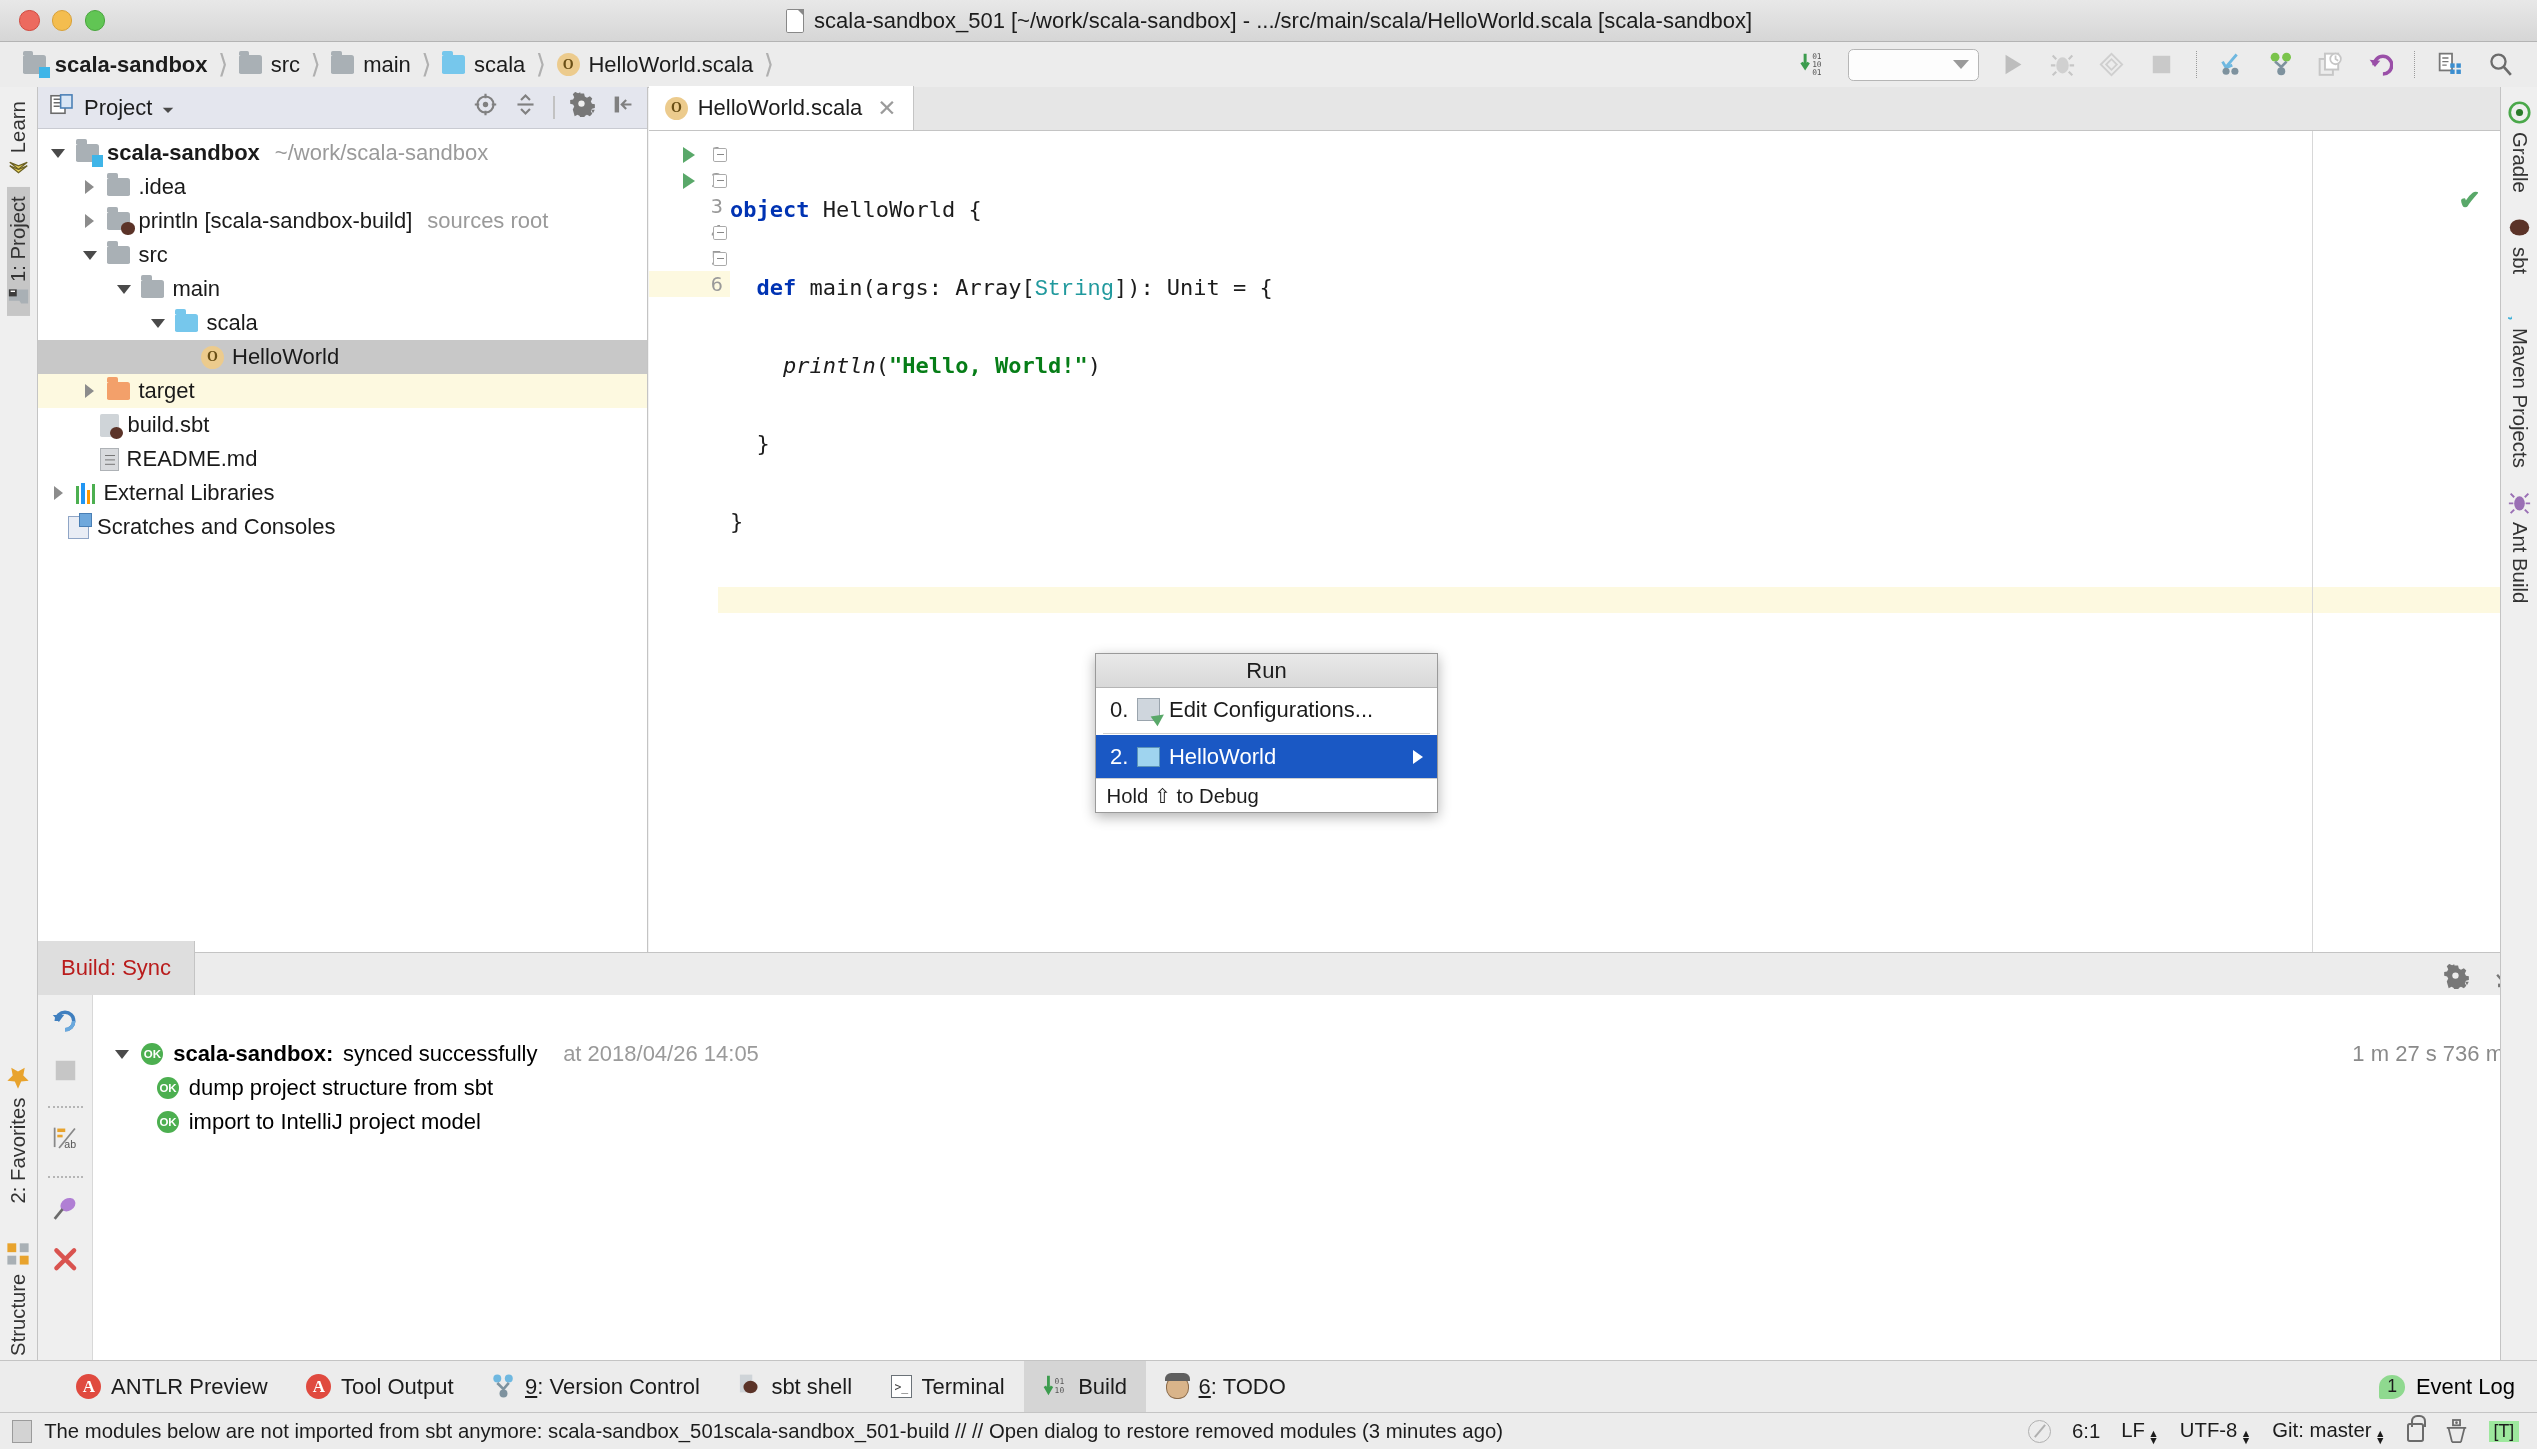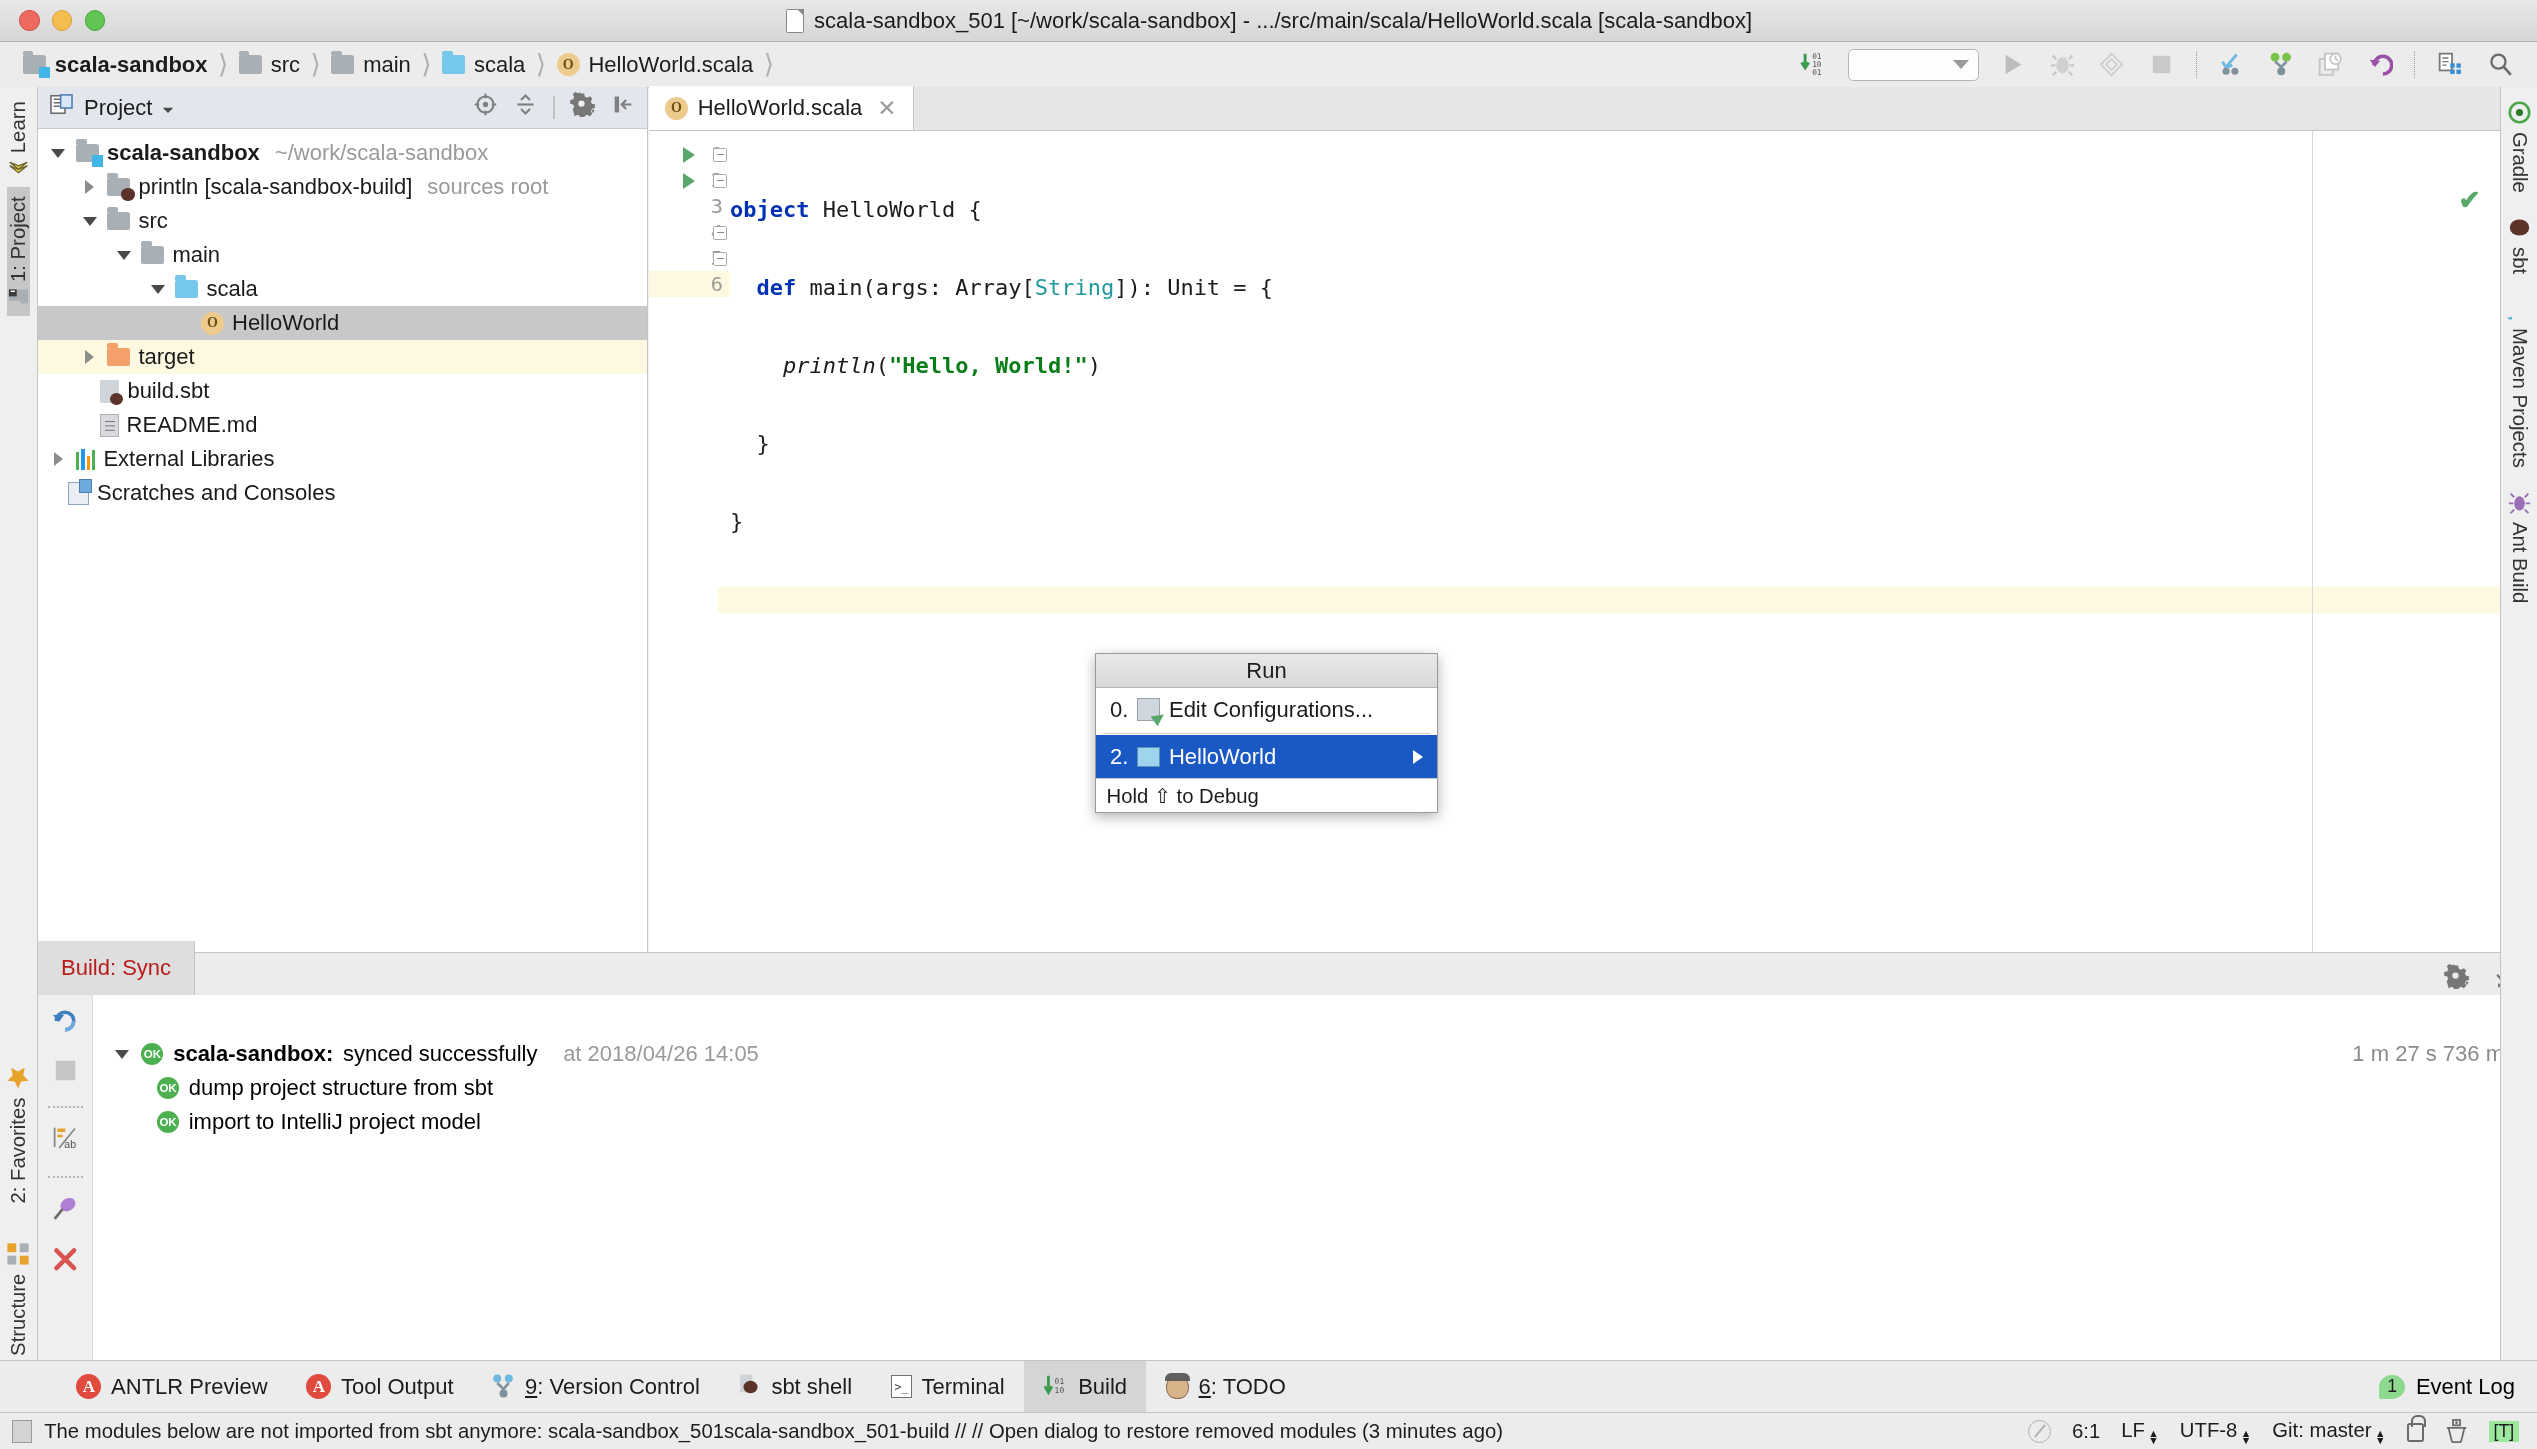--- a/index.html
+++ b/index.html
@@ -177,21 +177,21 @@
   }
   .fold::after { content:""; position:absolute; left:2.7px; top:5.3px; width:7px; height:1.4px; background:#888; }
   .fold.last { border-radius: 1.8px; }
   .code {
     flex: 1; padding-top: 14px; font-family: "DejaVu Sans Mono", monospace;
     font-size: 22px; line-height: 26px; white-space: pre; color: #1c1c1c; position: relative;
   }
   .cline { height: 26px; }
   .cline.hl { background: #fdf9e0; margin-left: -12.4px; padding-left: 12.4px; }
   .kw { color: #0033b3; font-weight: bold; }
-  .typ { color: #20999d; }
+  .typ { color: #20999d; font-family: Liberation Mono, monospace; }
   .str { color: #067d17; font-weight: bold; }
   .fn { font-style: italic; color: #1c1c1c; }
   .margin-line {
     position: absolute; top: 0; bottom: 0; left: 1582px; width: 0.9px; background: #d8d8d8;
   }
   .check-ok {
     position: absolute; right: 19.4px; top: 53px; font-size: 26.5px; color: #59a869; font-weight: bold;
   }
 
   
@@ -522,20 +522,27 @@
     <div class="tree">
       <div class="trow" style="padding-left:10.6px;">
         <span class="arrow">
             <i class="a-d"></i>
           </span>
         <span class="ic-folder">
             <i class="badge-sq"></i>
           </span>
         <span class="tlabel-bold">scala-sandbox</span>
         <span class="tsub">~/work/scala-sandbox</span>
+      </div>
+      <div class="trow" style="padding-left:42px;">
+        <span class="arrow">
+            <i class="a-r"></i>
+          </span>
+        <span class="ic-folder"></span>
+        <span>.idea</span>
       </div>
       <div class="trow" style="padding-left:42px;">
         <span class="arrow">
             <i class="a-r"></i>
           </span>
         <span class="ic-folder">
             <i class="badge-dot"></i>
           </span>
         <span style="font-weight:normal">println [scala-sandbox-build]</span>
         <span class="tsub">sources root</span>

